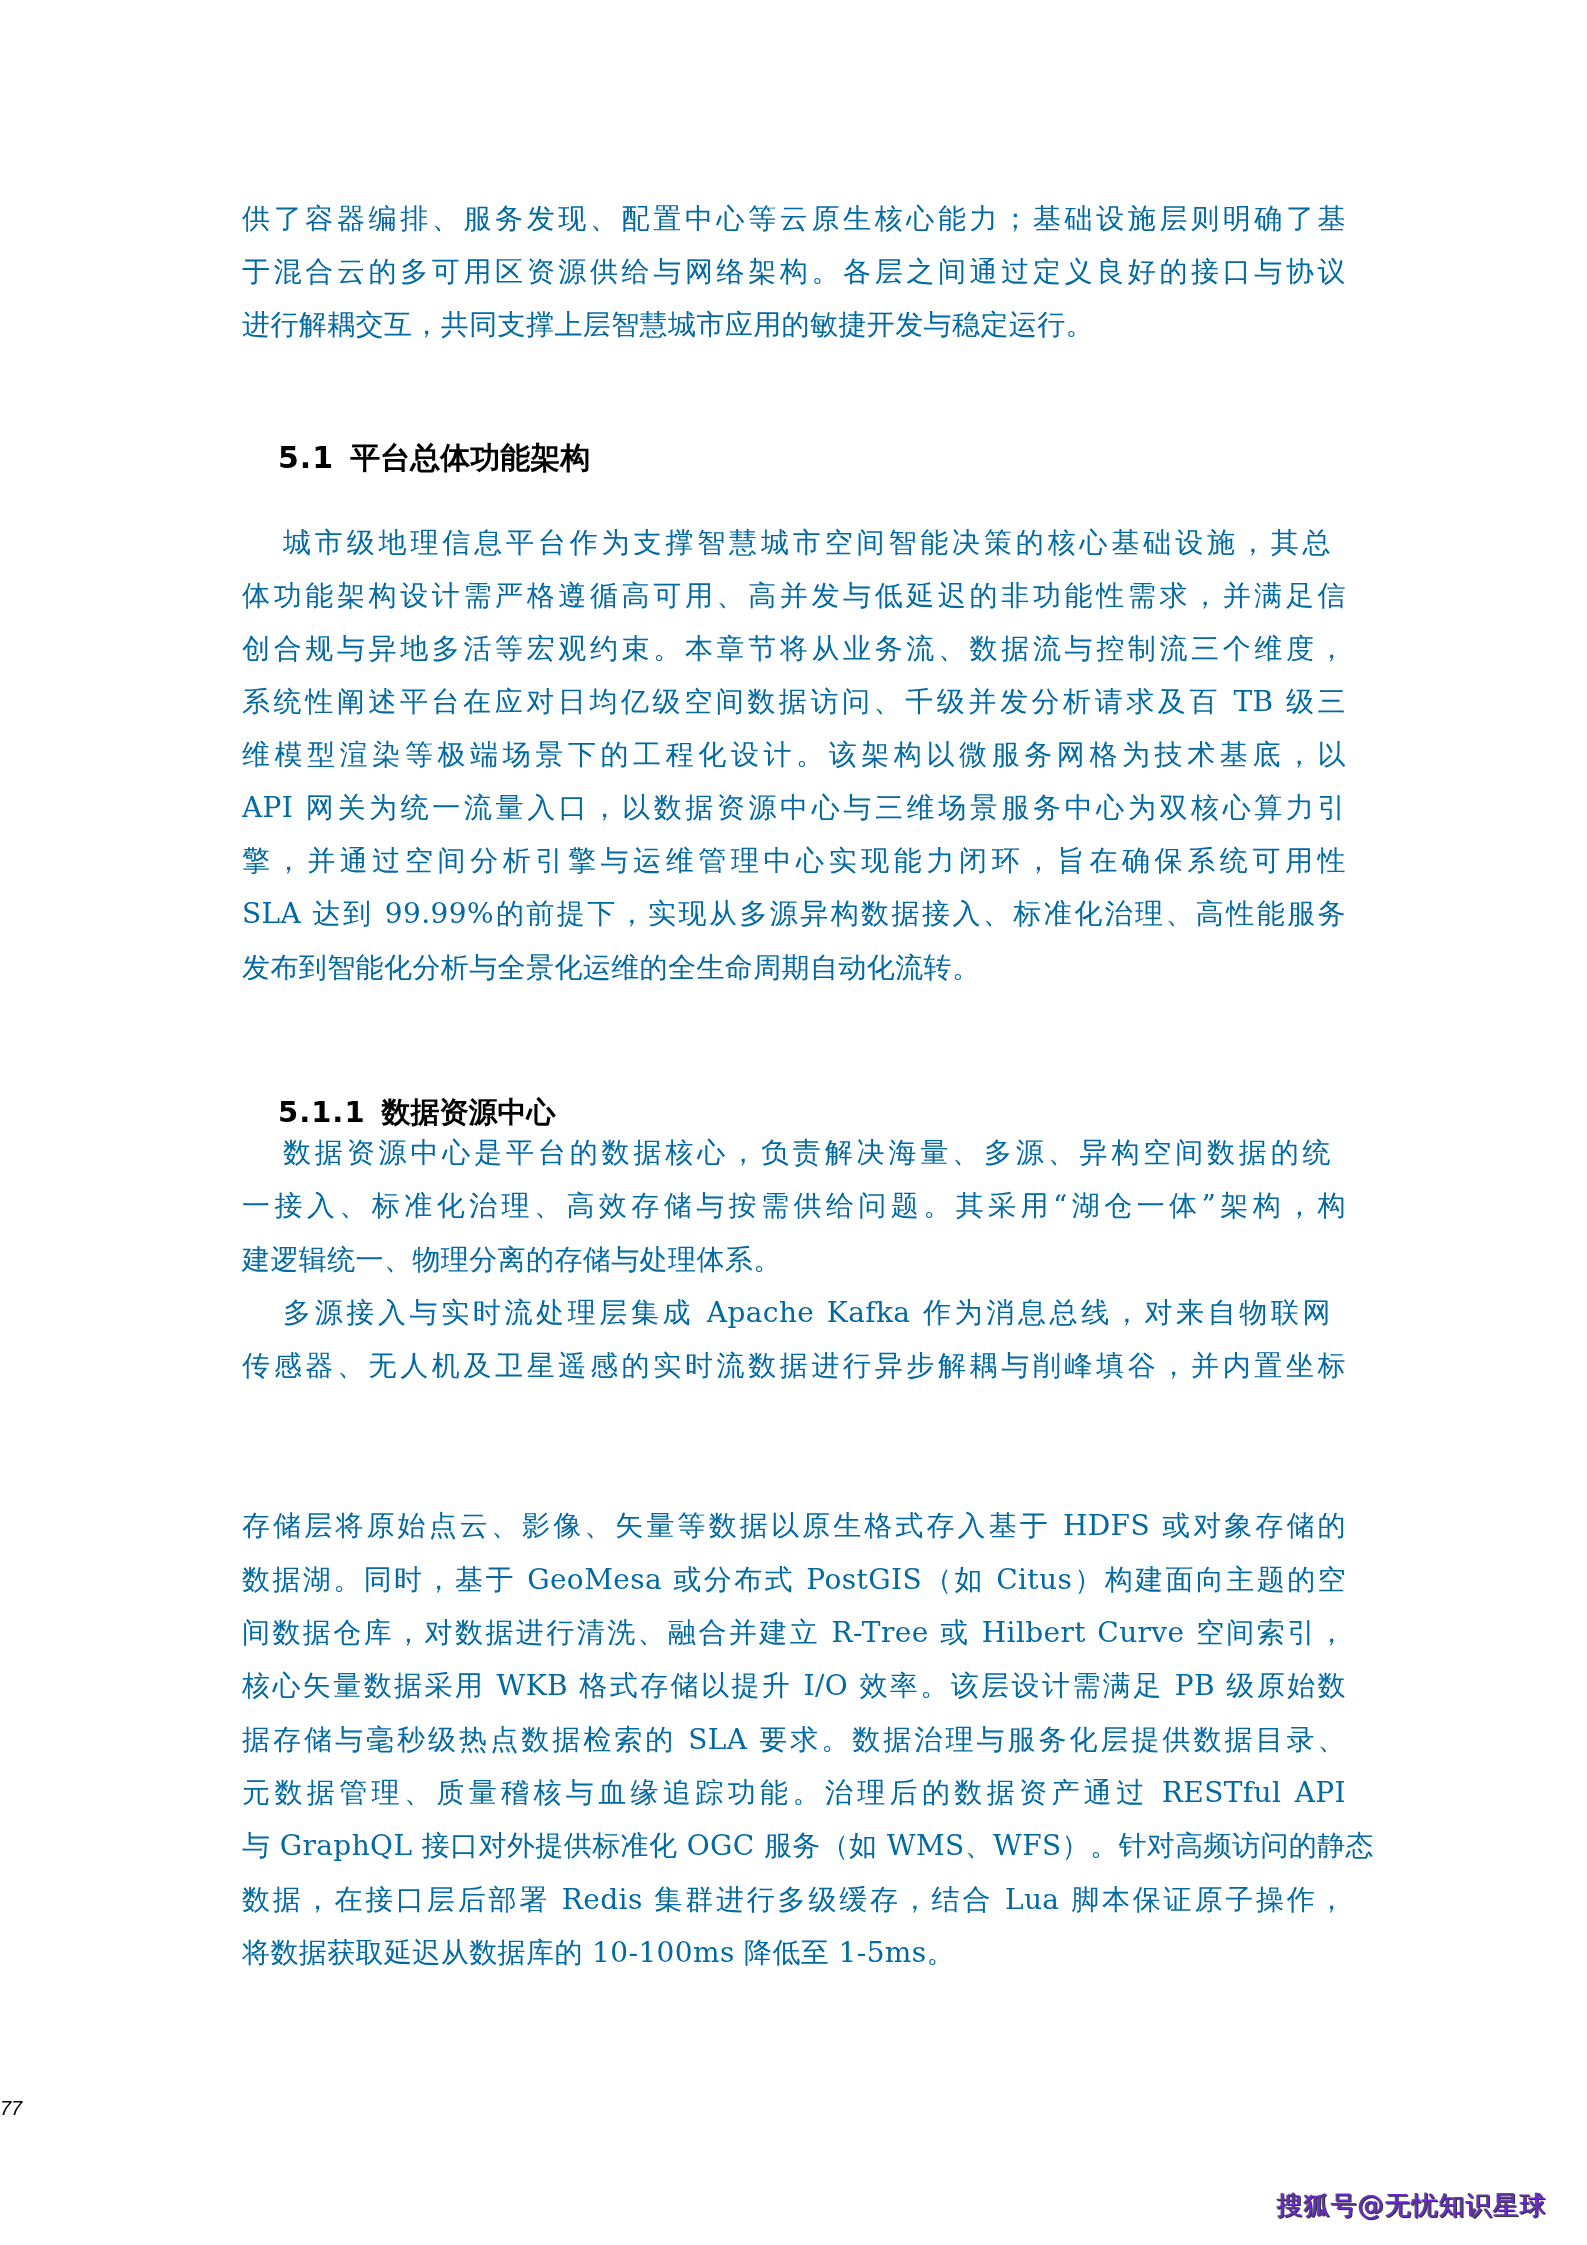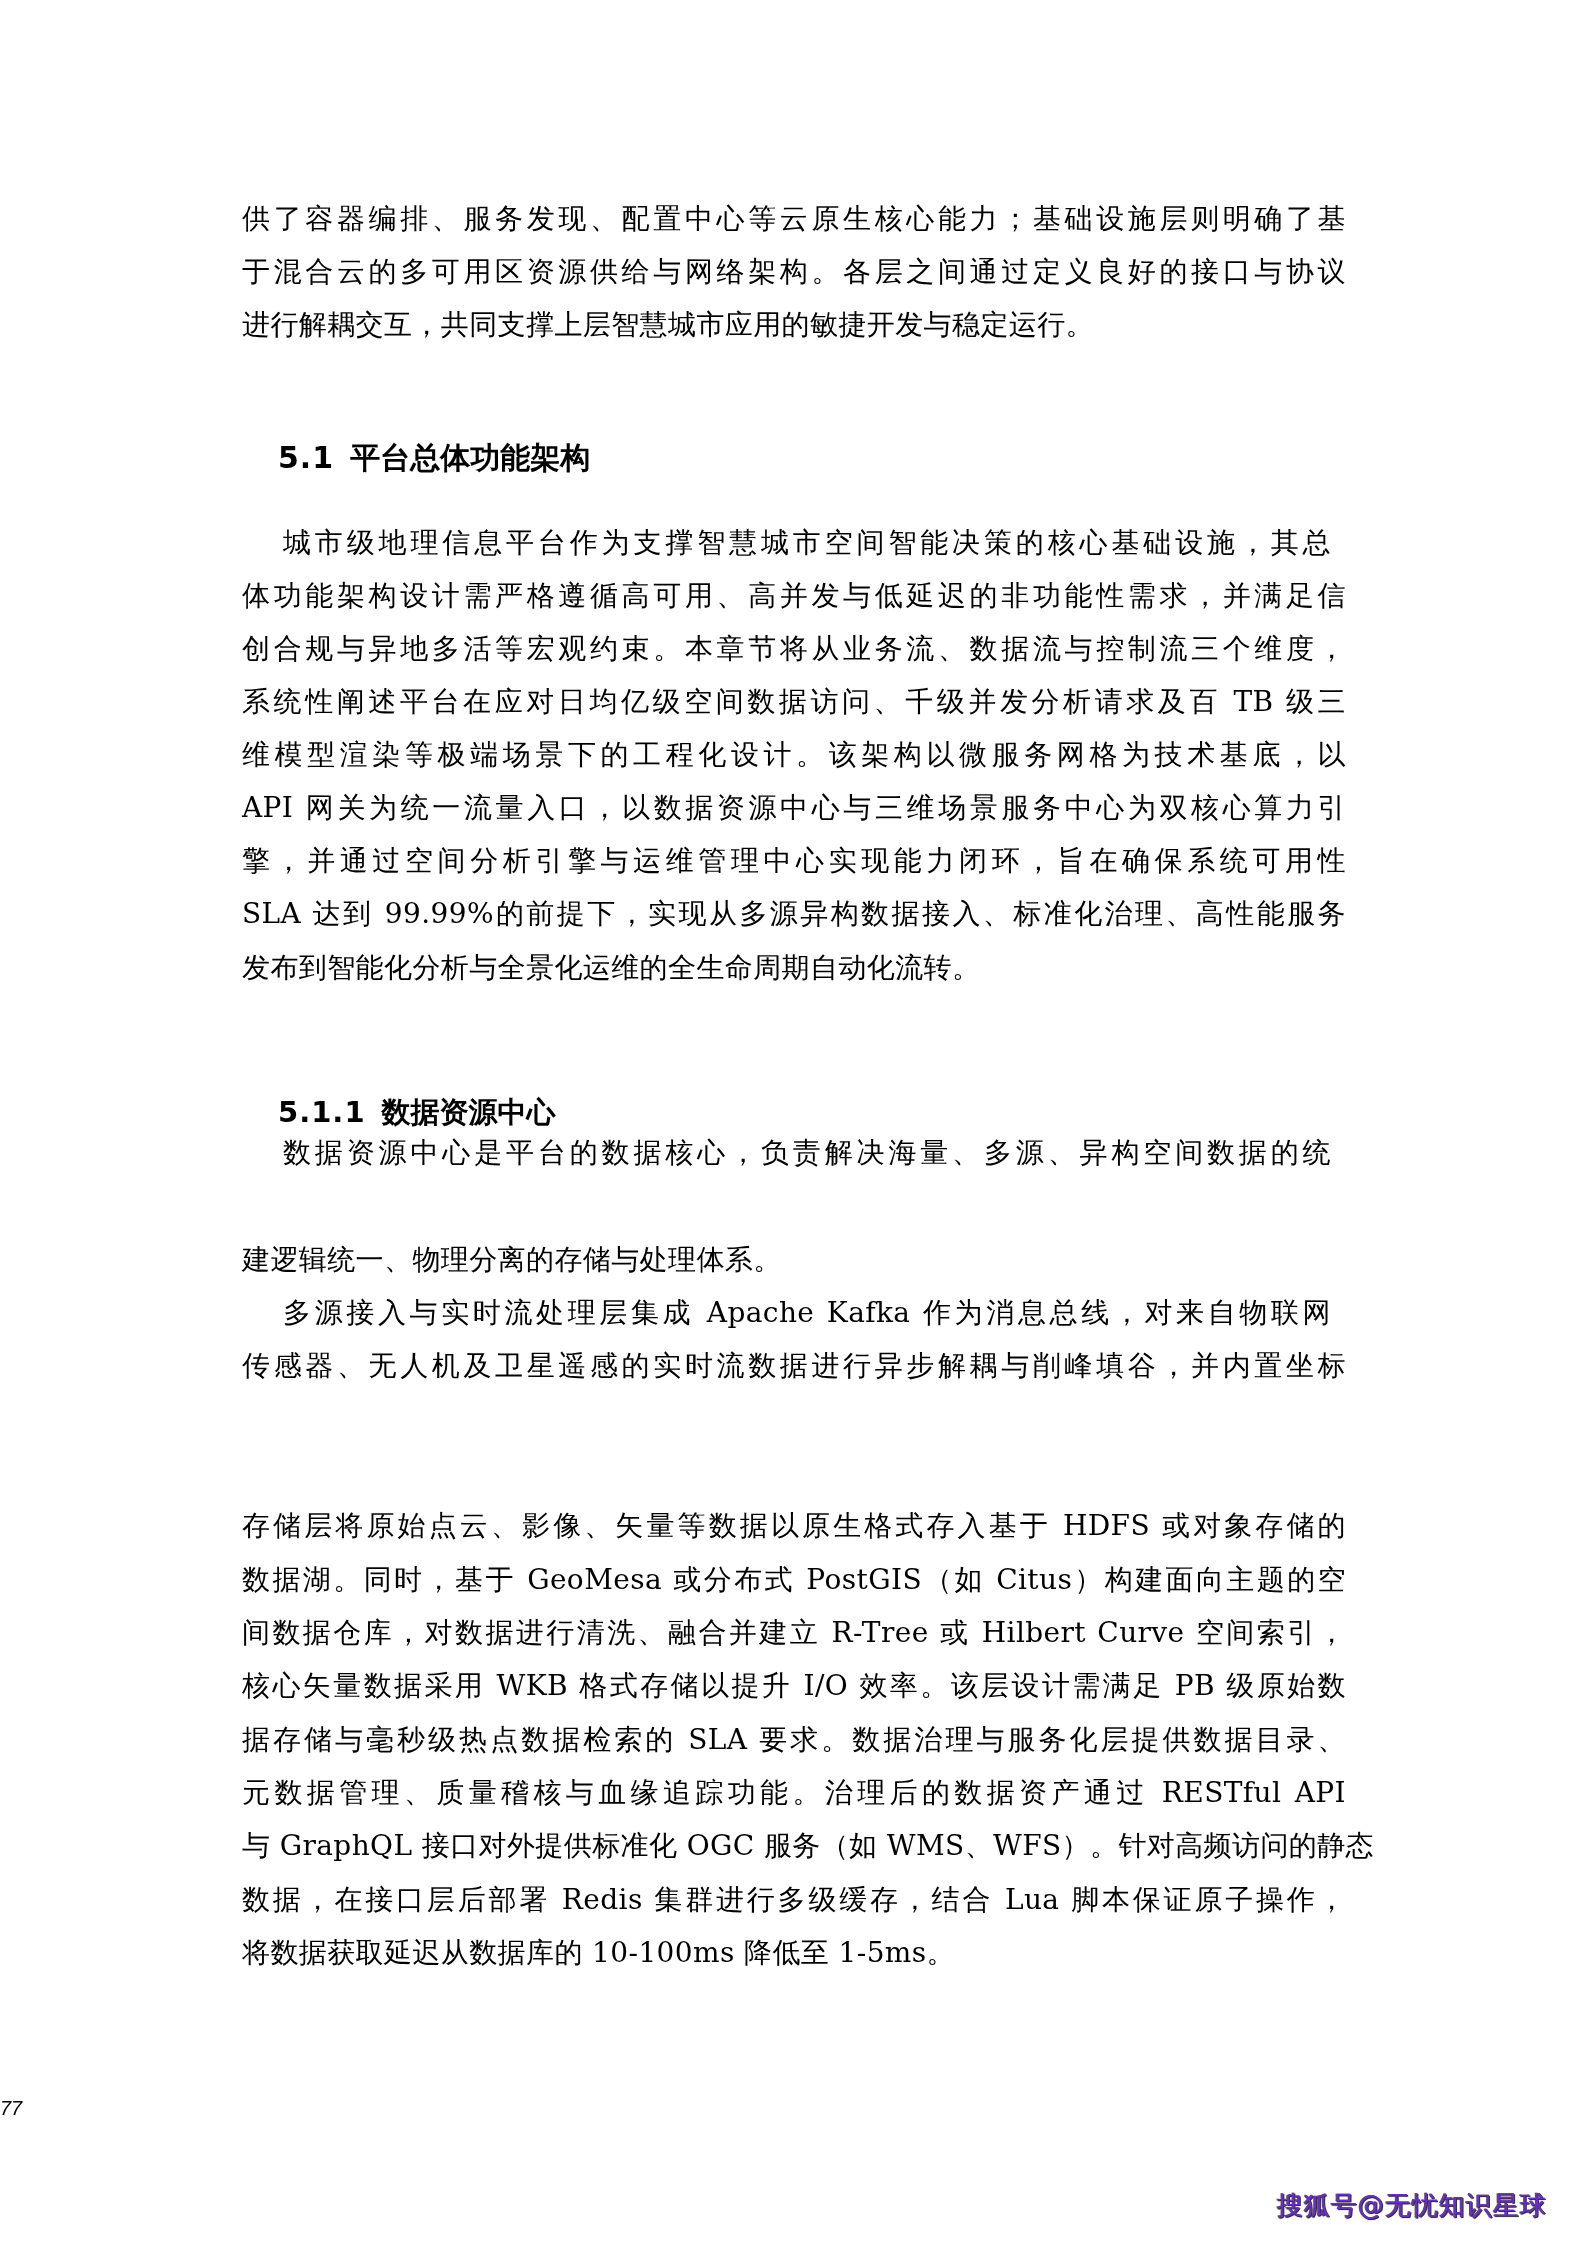--- a/index.html
+++ b/index.html
@@ -26,21 +26,21 @@
       left: 242px;
       width: 1104px;
       height: 40px;
       font-family: "DejaVu Serif", "Liberation Serif", serif;
       font-size: 28px;
       line-height: 40px;
       white-space: nowrap;
       letter-spacing: 0.4px;
       text-align: justify;
       text-align-last: justify;
-      color: #000000;
+      color: #0369a1;
     }
     .line.last {
       text-align-last: left;
     }
     .line.indent {
       left: 283px;
       width: 1048px;
     }
     .heading {
       position: absolute;
@@ -100,20 +100,21 @@
   <div class="line" style="top:788px;">API 网关为统一流量入口，以数据资源中心与三维场景服务中心为双核心算力引</div>
   <div class="line" style="top:841px;">擎，并通过空间分析引擎与运维管理中心实现能力闭环，旨在确保系统可用性</div>
   <div class="line" style="top:894px;">SLA 达到 99.99%的前提下，实现从多源异构数据接入、标准化治理、高性能服务</div>
   <div class="line last" style="top:948px;">发布到智能化分析与全景化运维的全生命周期自动化流转。</div>
 
   <div class="heading" style="top:1092px; font-size:29px;">
     <span class="num">5.1.1</span><span>数据资源中心</span>
   </div>
 
   <div class="line indent" style="top:1133px;">数据资源中心是平台的数据核心，负责解决海量、多源、异构空间数据的统</div>
+  <div class="line" style="top:1186px;">一接入、标准化治理、高效存储与按需供给问题。其采用“湖仓一体”架构，构</div>
   <div class="line last" style="top:1240px;">建逻辑统一、物理分离的存储与处理体系。</div>
 
   <div class="line indent" style="top:1293px;">多源接入与实时流处理层集成 Apache Kafka 作为消息总线，对来自物联网</div>
   <div class="line" style="top:1346px;">传感器、无人机及卫星遥感的实时流数据进行异步解耦与削峰填谷，并内置坐标</div>
   <div class="line" style="top:1506px;">存储层将原始点云、影像、矢量等数据以原生格式存入基于 HDFS 或对象存储的</div>
   <div class="line" style="top:1560px;">数据湖。同时，基于 GeoMesa 或分布式 PostGIS（如 Citus）构建面向主题的空</div>
   <div class="line" style="top:1613px;">间数据仓库，对数据进行清洗、融合并建立 R-Tree 或 Hilbert Curve 空间索引，</div>
   <div class="line" style="top:1666px;">核心矢量数据采用 WKB 格式存储以提升 I/O 效率。该层设计需满足 PB 级原始数</div>
   <div class="line" style="top:1720px;">据存储与毫秒级热点数据检索的 SLA 要求。数据治理与服务化层提供数据目录、</div>
   <div class="line" style="top:1773px;">元数据管理、质量稽核与血缘追踪功能。治理后的数据资产通过 RESTful API</div>

